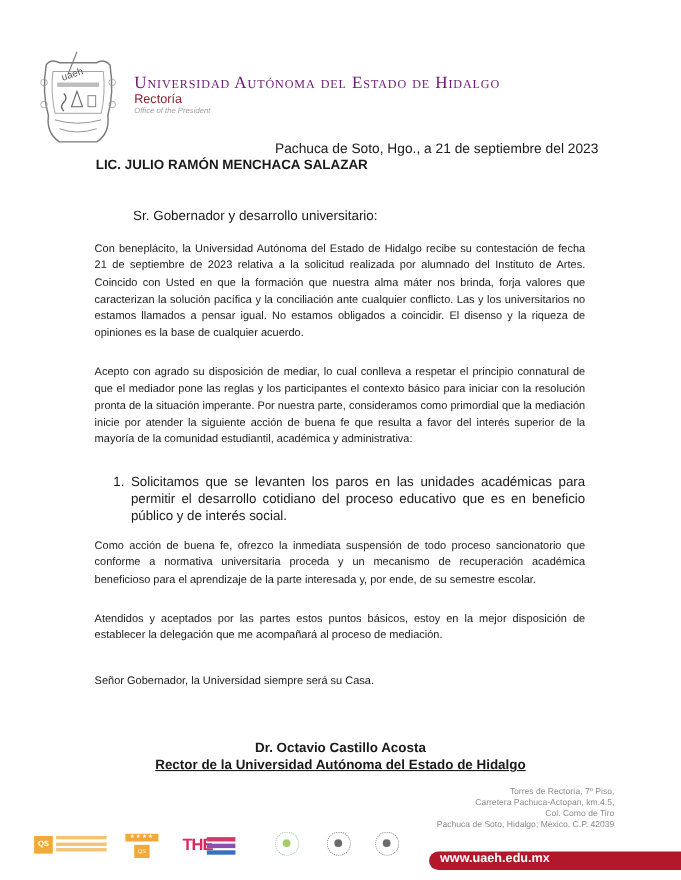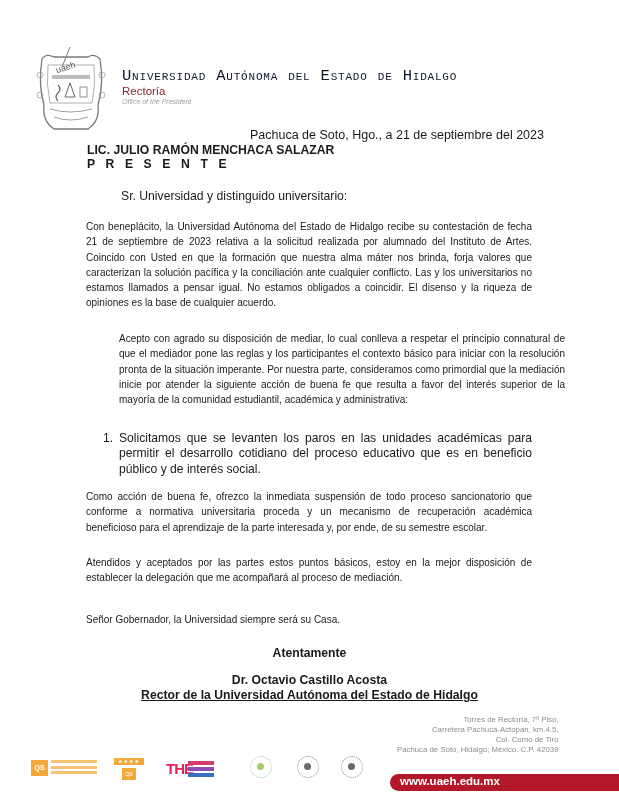--- a/index.html
+++ b/index.html
@@ -1,33 +1,33 @@
 <!DOCTYPE html>
 <html><head>
 <meta charset="utf-8">
 <style>
   html, body { margin: 0; padding: 0; background: #ffffff; }
   body { width: 619px; height: 800px; position: relative; overflow: hidden; font-family: "Liberation Sans", sans-serif; color: #1a1a1a; }
   .page { position: absolute; left: 0; top: 0; width: 619px; height: 800px; }
 
   .logo { position: absolute; left: 34px; top: 45px; width: 74px; height: 86px; }
-  .uni-name { position: absolute; left: 122px; top: 67px; font-family: Liberation Mono, monospace; font-size: 15.5px; color: #0f172a; letter-spacing: 0.8px; font-variant: small-caps; white-space: nowrap; }
+  .uni-name { position: absolute; left: 122px; top: 67px; font-family: Liberation Serif, serif; font-size: 15.5px; color: #701a75; letter-spacing: 0.8px; font-variant: small-caps; white-space: nowrap; }
   .rectoria { position: absolute; left: 122px; top: 85px; font-size: 11.5px; color: #8a2332; white-space: nowrap; }
   .office { position: absolute; left: 122px; top: 98px; font-size: 7px; color: #a0a0a0; font-style: italic; white-space: nowrap; }
 
   .date { position: absolute; left: 250px; top: 128px; font-size: 12.5px; white-space: nowrap; }
 
   .addressee { position: absolute; left: 87px; top: 143px; font-size: 12.2px; font-weight: bold; line-height: 14px; }
   .addressee div { white-space: nowrap; }
   .presente { letter-spacing: 3.6px; }
   .salutation { position: absolute; left: 121px; top: 189px; font-size: 12.2px; white-space: nowrap; }
 
   .para { position: absolute; left: 86px; width: 446px; font-size: 10px; line-height: 15.3px; text-align: justify; }
   .p1 { top: 219px; }
-  .p2 { top: 331px; margin-left: 33px; }
+  .p2 { top: 331px; }
   .list { position: absolute; left: 103px; top: 431px; width: 429px; font-size: 12.1px; line-height: 15.3px; display: flex; }
   .list .num { width: 16px; flex: none; }
   .list .txt { text-align: justify; flex: 1; }
   .p3 { top: 489px; }
   .p4 { top: 555px; }
   .p5 { top: 612px; white-space: nowrap; }
 
   .closing { position: absolute; left: 0; width: 619px; text-align: center; font-size: 12.2px; font-weight: bold; }
   .att { top: 646px; }
   .sig1 { top: 673px; text-align: center; }
@@ -83,35 +83,33 @@
     </svg>
   </div>
   <div class="uni-name">Universidad Autónoma del Estado de Hidalgo</div>
   <div class="rectoria">Rectoría</div>
   <div class="office">Office of the President</div>
 
   <div class="date">Pachuca de Soto, Hgo., a 21 de septiembre del 2023</div>
 
   <div class="addressee">
     <div>LIC. JULIO RAMÓN MENCHACA SALAZAR</div>
-    <div class="presente">P R E S E N T E</div>
   </div>
-  <div class="salutation">Sr. Universidad y distinguido universitario:</div>
+  <div class="salutation">Sr. Gobernador y desarrollo universitario:</div>
 
   <div class="para p1">Con beneplácito, la Universidad Autónoma del Estado de Hidalgo recibe su contestación de fecha 21 de septiembre de 2023 relativa a la solicitud realizada por alumnado del Instituto de Artes. Coincido con Usted en que la formación que nuestra alma máter nos brinda, forja valores que caracterizan la solución pacífica y la conciliación ante cualquier conflicto. Las y los universitarios no estamos llamados a pensar igual. No estamos obligados a coincidir. El disenso y la riqueza de opiniones es la base de cualquier acuerdo.</div>
   <div class="para p2">Acepto con agrado su disposición de mediar, lo cual conlleva a respetar el principio connatural de que el mediador pone las reglas y los participantes el contexto básico para iniciar con la resolución pronta de la situación imperante. Por nuestra parte, consideramos como primordial que la mediación inicie por atender la siguiente acción de buena fe que resulta a favor del interés superior de la mayoría de la comunidad estudiantil, académica y administrativa:</div>
   <div class="list">
     <span class="num">1.</span>
     <span class="txt">Solicitamos que se levanten los paros en las unidades académicas para permitir el desarrollo cotidiano del proceso educativo que es en beneficio público y de interés social.</span>
   </div>
   <div class="para p4">Atendidos y aceptados por las partes estos puntos básicos, estoy en la mejor disposición de establecer la delegación que me acompañará al proceso de mediación.</div>
   <div class="para p3">Como acción de buena fe, ofrezco la inmediata suspensión de todo proceso sancionatorio que conforme a normativa universitaria proceda y un mecanismo de recuperación académica beneficioso para el aprendizaje de la parte interesada y, por ende, de su semestre escolar.</div>
   <div class="para p5">Señor Gobernador, la Universidad siempre será su Casa.</div>
 
-  <div class="closing att">Atentamente</div>
   <div class="closing sig1">Dr. Octavio Castillo Acosta</div>
   <div class="closing sig2">Rector de la Universidad Autónoma del Estado de Hidalgo</div>
 
   <div class="address">
     <div>Torres de Rectoría, 7º Piso,</div>
     <div>Carretera Pachuca-Actopan, km.4.5,</div>
     <div>Col. Como de Tiro</div>
     <div>Pachuca de Soto, Hidalgo; México. C.P. 42039</div>
   </div>
 

